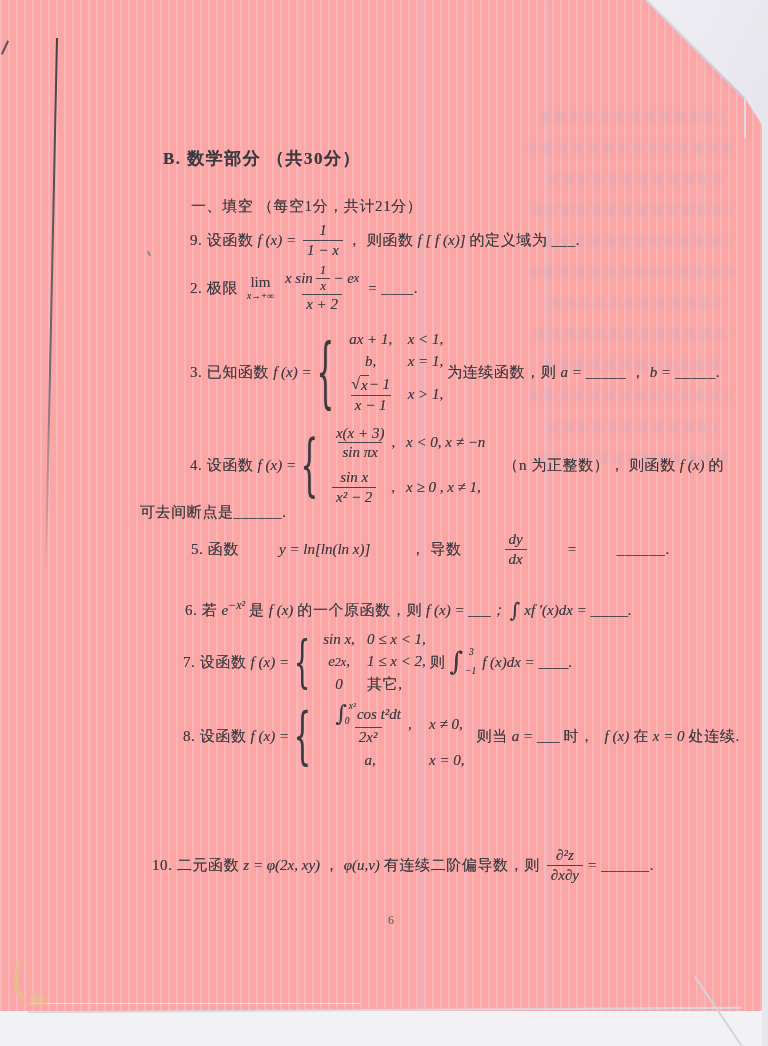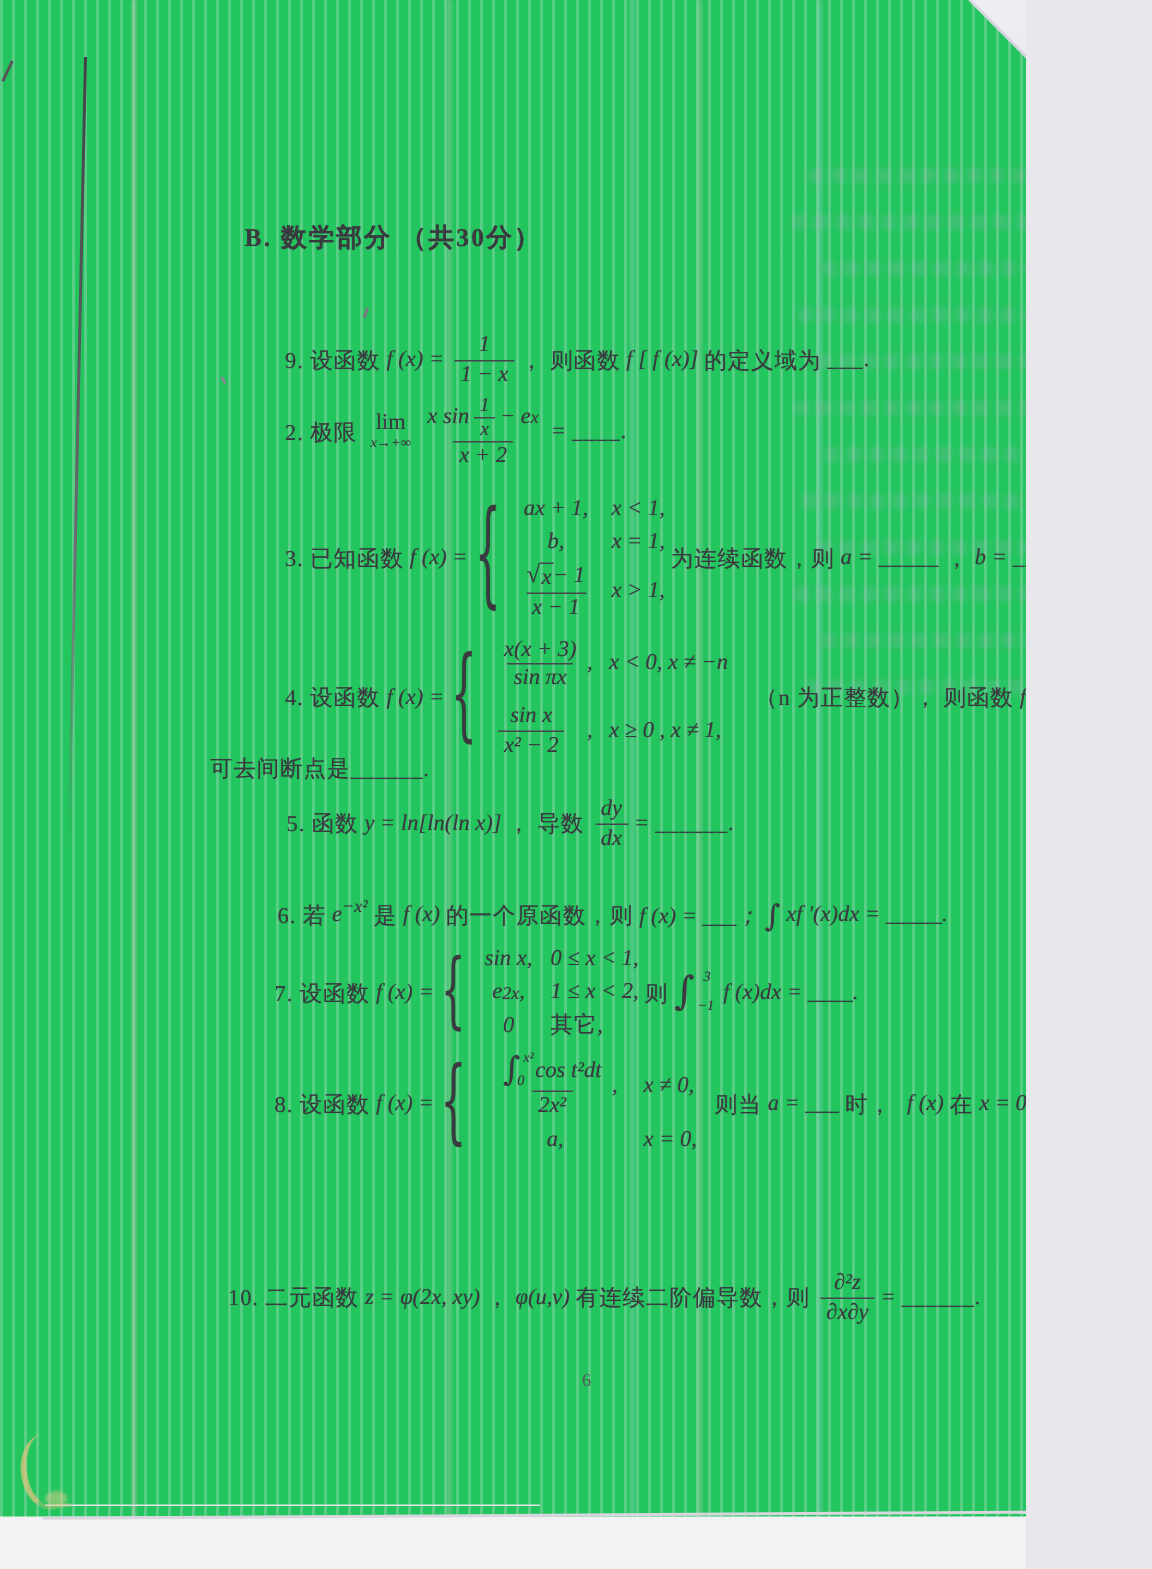--- a/index.html
+++ b/index.html
@@ -1,18 +1,18 @@
 <!DOCTYPE html>
 <html><head>
 <meta charset="utf-8">
 <style>
   html,body{margin:0;padding:0;background:#e9e7ec;}
   #page{
-    position:relative;width:684px;height:1046px;overflow:hidden;
-    background:#22c55e;
+    position:relative;width:762px;height:1046px;overflow:hidden;
+    background:#fca5a5;
     font-family:"Liberation Serif","DejaVu Serif",serif;
     color:#3a393f;
   }
   
   .streaks{position:absolute;inset:0;pointer-events:none;
     background:repeating-linear-gradient(90deg, rgba(233,228,238,0.28) 0 2px, rgba(255,255,255,0) 2px 8px);}
   .vstreak{position:absolute;top:0;bottom:0;width:3px;pointer-events:none;filter:blur(1px);}
   .fold{position:absolute;left:646px;top:0;width:122px;height:134px;
     background:linear-gradient(118deg,#efeef4 0%,#e7e6ee 90%);
     clip-path:polygon(0 0,100% 0,100% 100%,81% 73%);}
@@ -103,20 +103,23 @@
   <div class="speck2"></div>
   <div class="speck3"></div>
   <div class="below-edge"></div>
   <div class="edge-sub"></div>
   <div class="edge-main"></div>
   <div class="corner-diag"></div>
   <div class="tape"></div>
   <div class="tape2"></div>
 
   <div class="title cn" style="left:163px;top:147px;">B. 数学部分 （共30分）</div>
+  <div class="prob" style="left:191px;top:197px;">
+    <span class="cn">一、填空 （每空1分，共计21分）</span>
+  </div>
 
   <div class="prob" style="left:190px;top:219px;height:42px;">
     <span class="cn">9. 设函数</span>
     <span class="mi">f (x) =</span>
     <span class="frac">
       <span class="num mi">1</span>
       <span class="den mi">1 − x</span>
     </span>
     <span class="cn">， 则函数</span>
     <span class="mi">f [ f (x)]</span>
@@ -211,21 +214,21 @@
     </span>
     <span class="cn" style="margin-left:14px;">（n 为正整数），</span>
     <span class="cn">则函数</span>
     <span class="mi">f (x)</span>
     <span class="cn">的</span>
   </div>
   <div class="prob" style="left:140px;top:503px;">
     <span class="cn">可去间断点是______.</span>
   </div>
 
-  <div class="prob" style="left:191px;top:529px;height:40px;">
+  <div class="prob" style="left:191px;top:529px;height:40px;gap:36px;">
     <span class="cn">5. 函数</span>
     <span class="mi">y = ln[ln(ln x)]</span>
     <span class="cn">， 导数</span>
     <span class="frac">
       <span class="num mi">dy</span>
       <span class="den mi">dx</span>
     </span>
     <span class="mi">=</span>
     <span class="cn">______.</span>
   </div>

